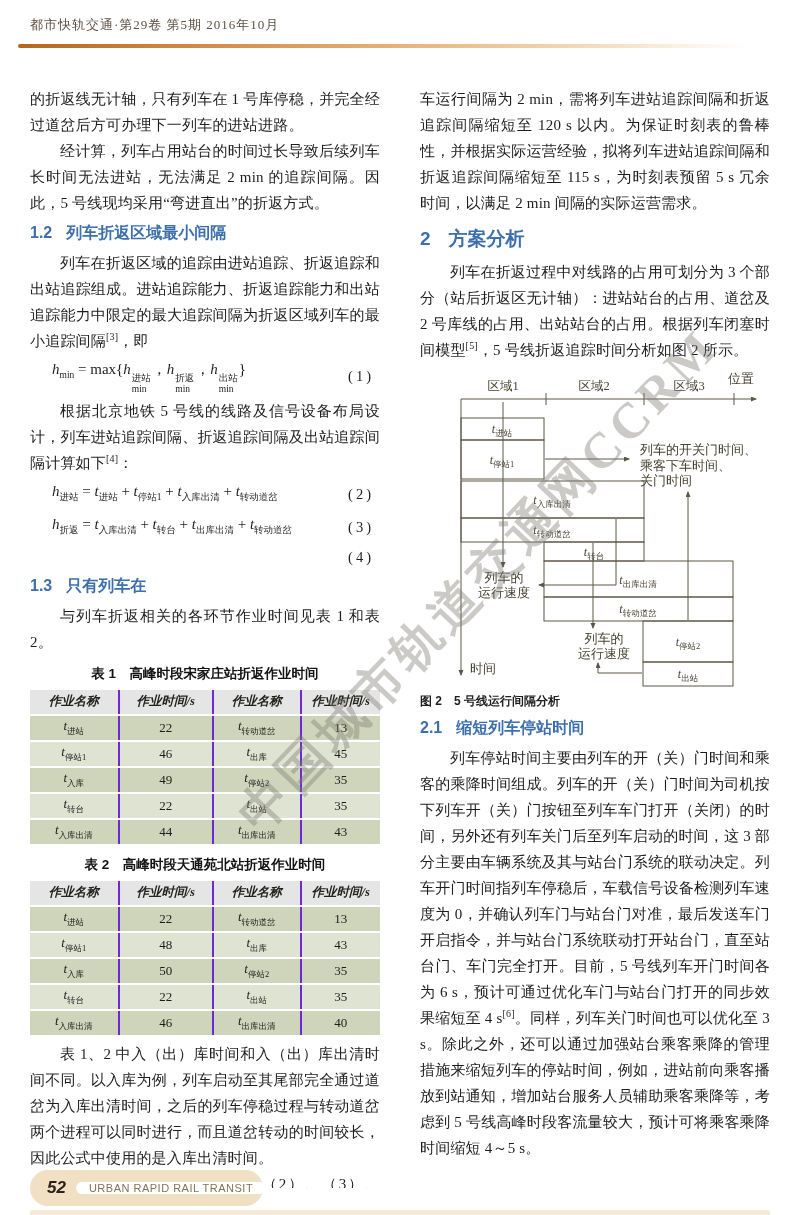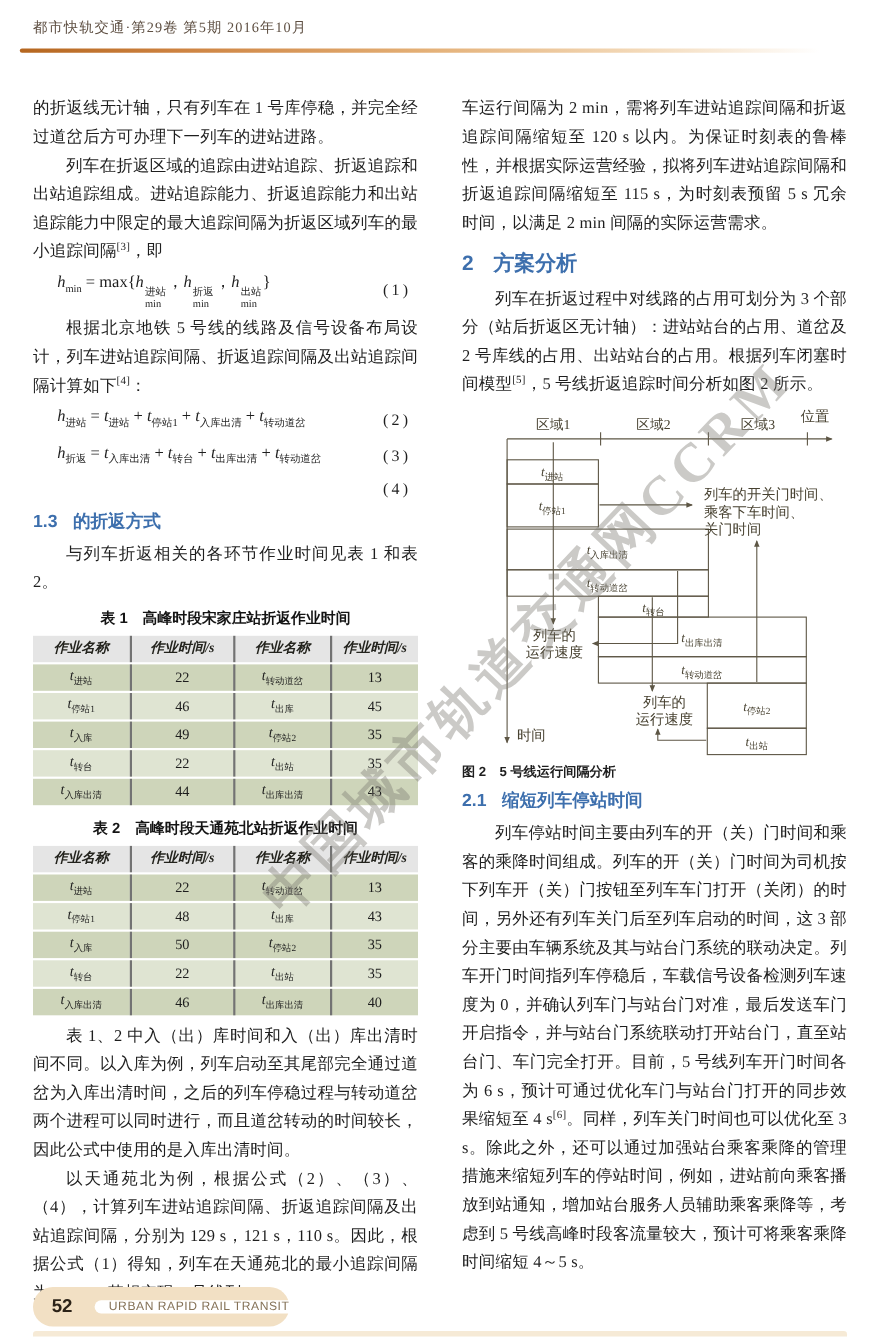--- a/index.html
+++ b/index.html
@@ -44,21 +44,21 @@
   .tbl-title{
     text-align:center;font-weight:bold;font-size:13.5px;margin:10px 0 5px 0;
     font-family:"Liberation Sans","DejaVu Sans",sans-serif;color:#141414;
   }
   table.work{width:100%;border-collapse:separate;border-spacing:0 2px;margin-bottom:4px;}
   table.work th{
     background:#e5e5e5;font-size:12.5px;font-weight:bold;height:22px;color:#23231d;
     font-style:italic;
   }
   table.work td{height:22px;text-align:center;font-size:13px;color:#1c1c1c;}
-  table.work td:nth-child(n+2),table.work th:nth-child(n+2){border-left:2px solid #737373;}
+  table.work td:nth-child(n+2),table.work th:nth-child(n+2){border-left:2px solid #6d28d9;}
   table.work tr:nth-child(odd) td{background:#ced5ba;}
   table.work tr:nth-child(even) td{background:#dfe4d2;}
   table.work td i{font-style:italic;}
   table.work td sub{font-size:8.5px;}
   table.work col.c1{width:25%;}table.work col.c2{width:27%;}
   table.work col.c3{width:25%;}table.work col.c4{width:23%;}
   
   .fig{margin:6px 0 0 6px;display:block;}
   .fig-caption{
     text-align:left;font-weight:bold;font-size:12px;margin:2px 0 8px 0;
@@ -70,41 +70,45 @@
     position:absolute;left:248px;top:790px;transform:rotate(-46.5deg);transform-origin:0 50%;
     font-size:50px;font-weight:bold;color:rgba(126,122,115,0.40);white-space:nowrap;
     letter-spacing:5px;z-index:6;pointer-events:none;font-family:"Liberation Serif",serif;
   }
   
   .f-strip{position:absolute;left:30px;bottom:0;width:740px;height:5px;background:#f6ead6;border-radius:3px 3px 0 0;}
   .pill{
     position:absolute;left:30px;bottom:9px;height:36px;background:#f2e0c4;border-radius:18px;
     display:flex;align-items:center;padding:0 5px 0 17px;width:233px;box-sizing:border-box;
   }
-  .pgnum{font-size:17px;font-weight:bold;color:#2c2318;margin-right:20px;font-family:"Liberation Sans",sans-serif;}
+  .pgnum{font-size:17px;font-weight:bold;color:#2c2318;margin-right:10px;font-family:"Liberation Sans",sans-serif;font-style:italic;}
   .jname{
     background:#ffffff;border-radius:14px;padding:0 13px;font-size:11px;color:#857257;
     letter-spacing:0.5px;font-family:"Liberation Sans","DejaVu Sans",sans-serif;white-space:nowrap;
   }
   
   svg text{fill:#474130;font-family:"Liberation Serif",serif;}
 </style>
 </head>
 <body>
 
 <div class="jheader">都市快轨交通·第29卷 第5期 2016年10月</div>
 <div class="hrule"></div>
 
 <div class="wm">中国城市轨道交通网CCRM</div>
 
 <div class="cols">
 
   <div class="col">
     <p class="body">的折返线无计轴，只有列车在 1 号库停稳，并完全经过道岔后方可办理下一列车的进站进路。</p>
-
+    <p class="body ind">经计算，列车占用站台的时间过长导致后续列车长时间无法进站，无法满足 2 min 的追踪间隔。因此，5 号线现均采用“弯进直出”的折返方式。</p>
+
+    <div class="h-sub">
+      <span class="hnum">1.2</span><span>列车折返区域最小间隔</span>
+    </div>
 
     <p class="body ind">列车在折返区域的追踪由进站追踪、折返追踪和出站追踪组成。进站追踪能力、折返追踪能力和出站追踪能力中限定的最大追踪间隔为折返区域列车的最小追踪间隔<sup class="sref">[3]</sup>，即</p>
 
     <div class="eq">
       <span class="feq"><i>h</i><sub>min</sub><span> = max{</span><i>h</i><span class="stk">
             <span>进站</span>
             <span>min</span>
           </span><span>，</span><i>h</i><span class="stk">
             <span>折返</span>
             <span>min</span>
@@ -123,21 +127,21 @@
       </div>
     <div class="eq">
         <span class="feq"><i>h</i><sub>折返</sub> = <i>t</i><sub>入库出清</sub> + <i>t</i><sub>转台</sub> + <i>t</i><sub>出库出清</sub> + <i>t</i><sub>转动道岔</sub></span>
         <span class="eqnum">(3)</span>
       </div>
     <div class="eq">
         <span class="eqnum">(4)</span>
       </div>
 
     <div class="h-sub">
-      <span class="hnum">1.3</span><span>的折返方式</span>
+      <span class="hnum">1.3</span><span>只有列车在</span>
     </div>
 
     <p class="body ind">与列车折返相关的各环节作业时间见表 1 和表 2。</p>
 
     <div class="tbl-title">表 1　高峰时段宋家庄站折返作业时间</div>
     <table class="work">
       <colgroup>
           <col class="c1">
           <col class="c2">
           <col class="c3">

